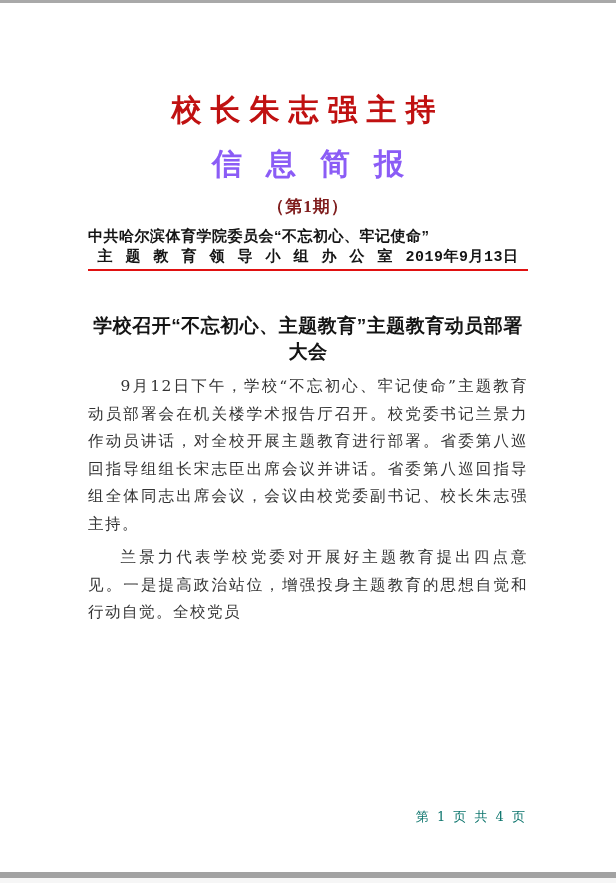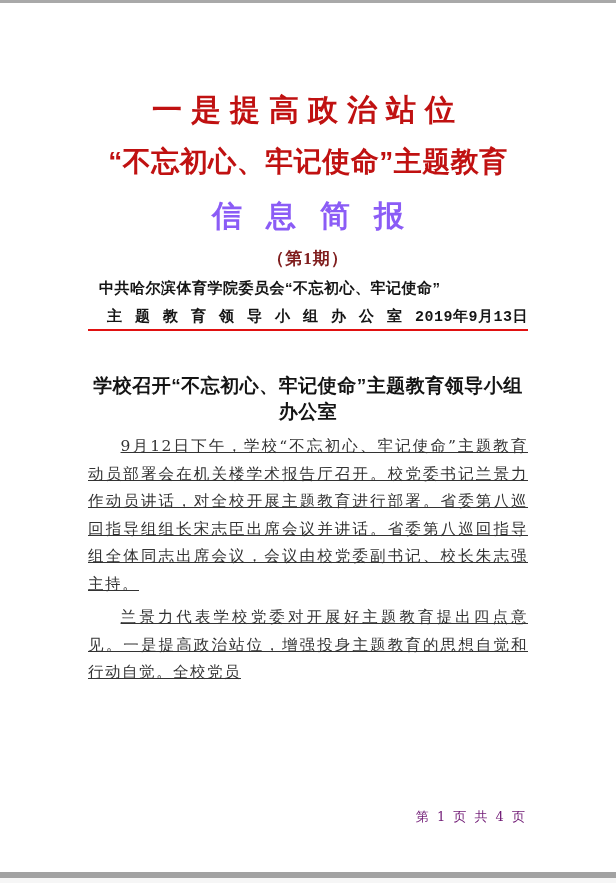--- a/index.html
+++ b/index.html
@@ -82,28 +82,27 @@
   .issuer {
     margin-top: 9px;
     color: #141414;
   }
   .issuer-line1 {
     font-size: 15px;
     font-weight: 700;
     line-height: 18px;
     letter-spacing: 0.5px;
     white-space: nowrap;
-    margin-left: 11px;
   }
   .issuer-row {
     display: flex;
-    justify-content: flex-end;
+    justify-content: center;
     align-items: baseline;
     line-height: 18px;
-    margin-top: 10px;
+    margin-top: 2px;
   }
   .issuer-line2 {
     font-size: 15px;
     font-weight: 700;
     letter-spacing: 13px;
     white-space: nowrap;
   }
   .issue-date {
     font-size: 15px;
     font-weight: 700;
@@ -130,62 +129,60 @@
   }
   .body-text p {
     margin: 6px 0;
     font-size: 15.5px;
     line-height: 27.5px;
     color: #333333;
     text-align: justify;
     text-indent: 2.1em;
     letter-spacing: 1.5px;
     font-family: "DejaVu Serif", serif;
-    text-decoration: underline;
   }
   .body-text p:first-child {
     margin-top: 8px;
   }
   
   .footer {
     position: absolute;
     top: 808px;
     right: 89px;
     font-size: 13px;
-    color: #701a75;
+    color: #0f766e;
     letter-spacing: 2px;
     font-family: "DejaVu Serif", serif;
   }
 </style>
 </head>
 <body>
 
 <div class="page">
   <div class="edge-top"></div>
 
   <div class="content">
     <header>
-      <div class="title1">一是提高政治站位</div>
-      <div class="title2">“不忘初心、牢记使命”主题教育</div>
+      <div class="title1">校长朱志强主持</div>
       <div class="title3">信息简报</div>
       <div class="issue">（第1期）</div>
     </header>
 
     <div class="issuer">
       <div class="issuer-line1">中共哈尔滨体育学院委员会“不忘初心、牢记使命”</div>
       <div class="issuer-row">
         <span class="issuer-line2">主题教育领导小组办公室</span>
         <span class="issue-date">2019年9月13日</span>
       </div>
     </div>
 
     <hr class="red-rule">
 
     <article>
-      <h2 class="headline">学校召开“不忘初心、牢记使命”主题教育领导小组办公室</h2>
+      <h2 class="headline">学校召开“不忘初心、主题教育”主题教育动员部署大会</h2>
       <div class="body-text">
         <p>9月12日下午，学校“不忘初心、牢记使命”主题教育动员部署会在机关楼学术报告厅召开。校党委书记兰景力作动员讲话，对全校开展主题教育进行部署。省委第八巡回指导组组长宋志臣出席会议并讲话。省委第八巡回指导组全体同志出席会议，会议由校党委副书记、校长朱志强主持。</p>
         <p>兰景力代表学校党委对开展好主题教育提出四点意见。一是提高政治站位，增强投身主题教育的思想自觉和行动自觉。全校党员</p>
       </div>
     </article>
   </div>
 
   <div class="footer">第 1 页 共 4 页</div>
 
   <div class="edge-bottom"></div>

